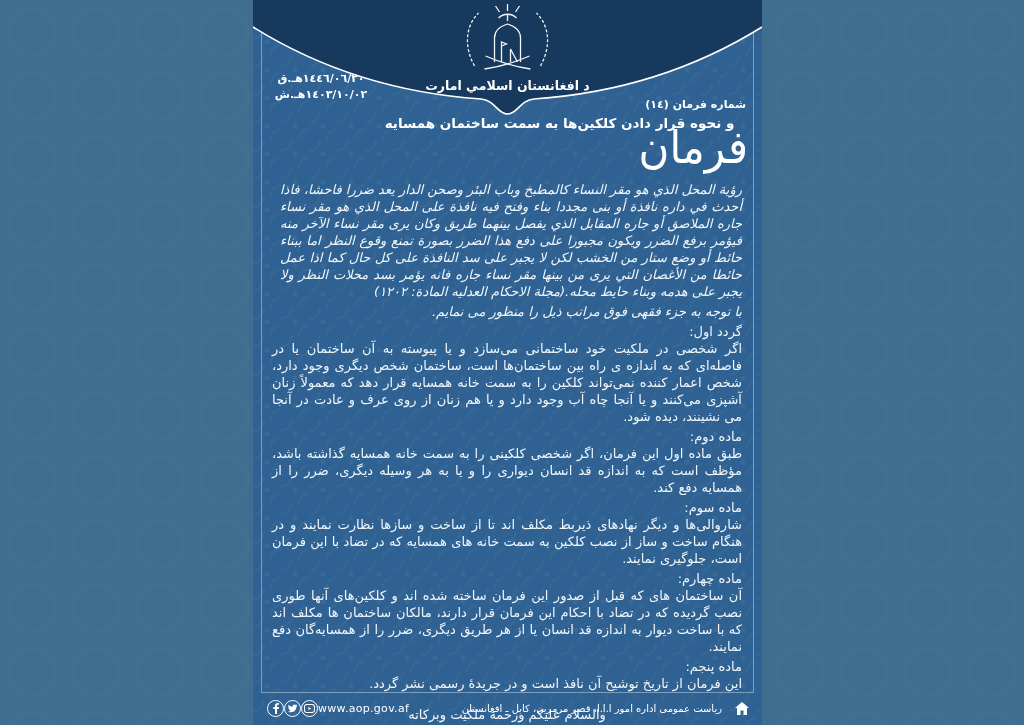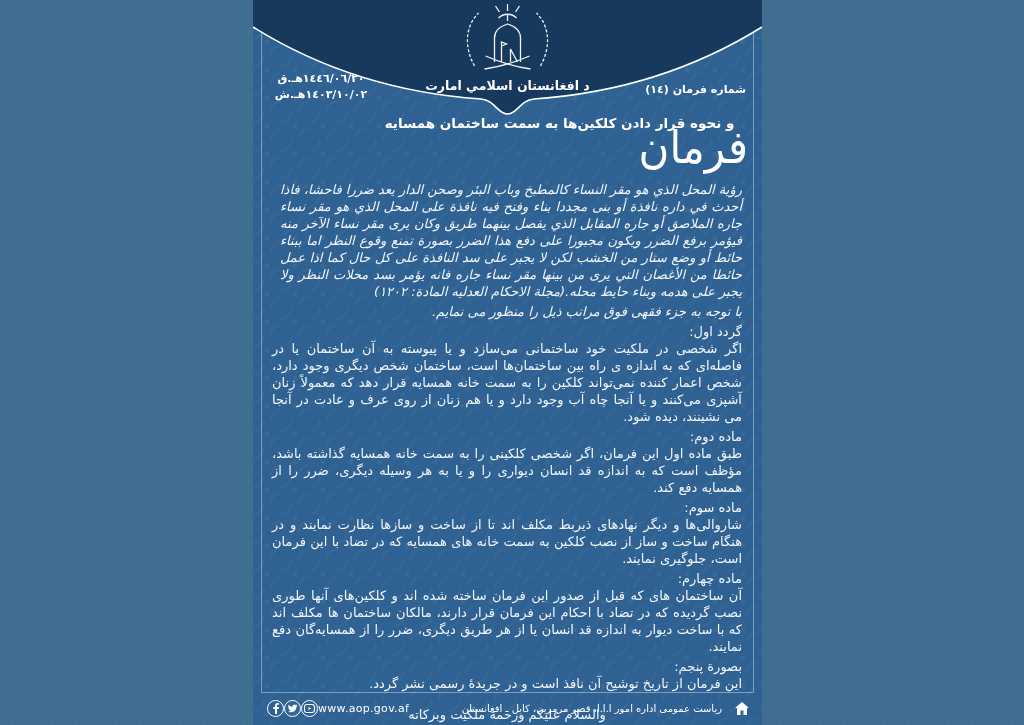--- a/index.html
+++ b/index.html
@@ -25,21 +25,21 @@
     border:1px solid rgba(255,255,255,.38);border-top:none;
     pointer-events:none;
   }
   .header-svg{position:absolute;top:0;left:0;}
   .date-block{
     position:absolute;top:71px;left:13px;width:110px;
     font-size:11px;font-weight:bold;line-height:16px;color:#fff;text-align:center;
   }
   .date-block div{direction:ltr;}
   .decree-number{
-    position:absolute;top:83px;right:16px;
+    position:absolute;top:98px;right:16px;
     font-size:11px;font-weight:bold;color:#fff;margin-left:45px;
   }
   .title-block{position:absolute;top:112px;left:0;right:0;text-align:center;color:#fff;font-weight:bold;}
   .title-line1{font-size:13.5px;line-height:22px;}
   .title-line2{font-size:13.5px;line-height:22px;padding-left:80px;margin-left:24px;}
   .calligraphy{
     position:absolute;top:122px;right:14px;
     font-size:42px;line-height:52px;color:#fff;font-weight:normal;
     transform:scaleY(1.08);
   }
@@ -119,21 +119,21 @@
           <div class="article-heading">ماده سوم:</div>
           <div class="article-text">شاروالی‌ها و دیگر نهادهای ذیربط مکلف اند تا از ساخت و سازها نظارت نمایند و در هنگام ساخت و ساز از نصب کلکین به سمت خانه های همسایه که در تضاد با این فرمان است، جلوگیری نمایند.</div>
         </div>
 
         <div class="article">
           <div class="article-heading">ماده چهارم:</div>
           <div class="article-text">آن ساختمان های که قبل از صدور این فرمان ساخته شده اند و کلکین‌های آنها طوری نصب گردیده که در تضاد با احکام این فرمان قرار دارند، مالکان ساختمان ها مکلف اند که با ساخت دیوار به اندازه قد انسان یا از هر طریق دیگری، ضرر را از همسایه‌گان دفع نمایند.</div>
         </div>
 
         <div class="article">
-          <div class="article-heading">بصورة پنجم:</div>
+          <div class="article-heading">ماده پنجم:</div>
           <div class="article-text">این فرمان از تاریخ توشیح آن نافذ است و در جریدهٔ رسمی نشر گردد.</div>
         </div>
       </div>
 
     <div class="signature">
 
         <div class="sig-line">والسلام علیکم ورحمة ملکیت وبرکاته</div>
 
         <div class="sig-line">امیرالمؤمنین شیخ القرآن والحدیث</div>
 

